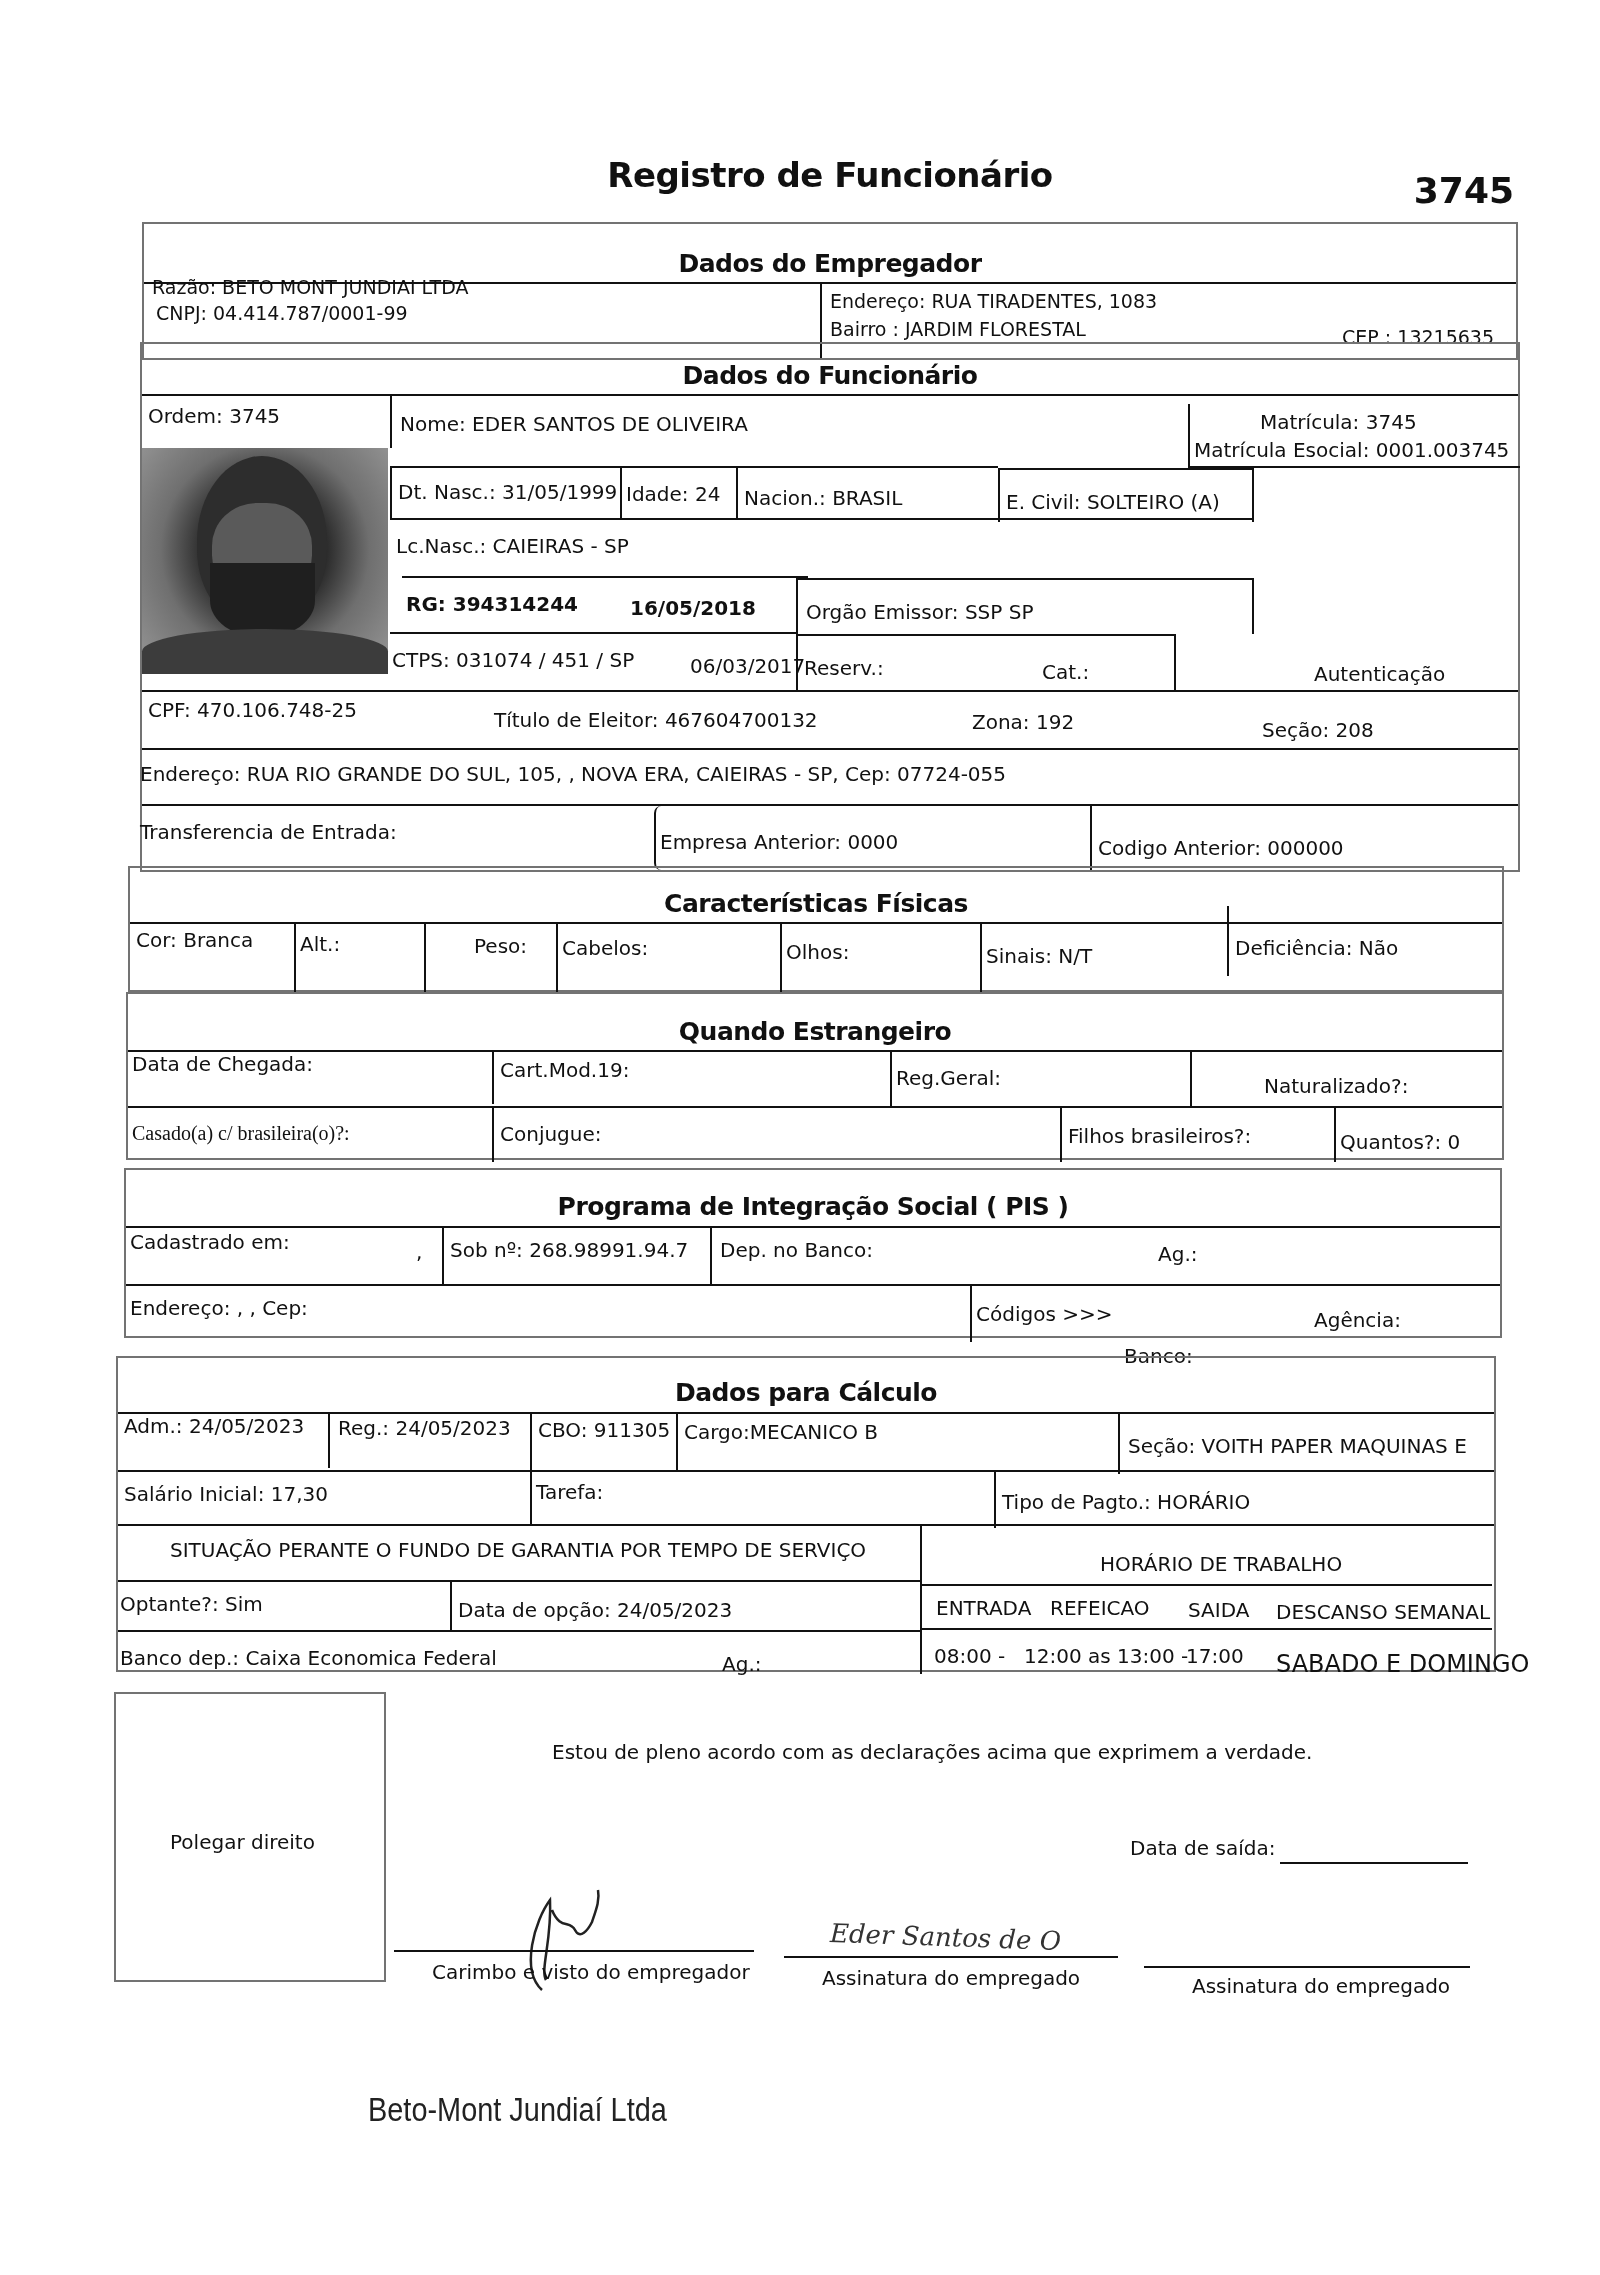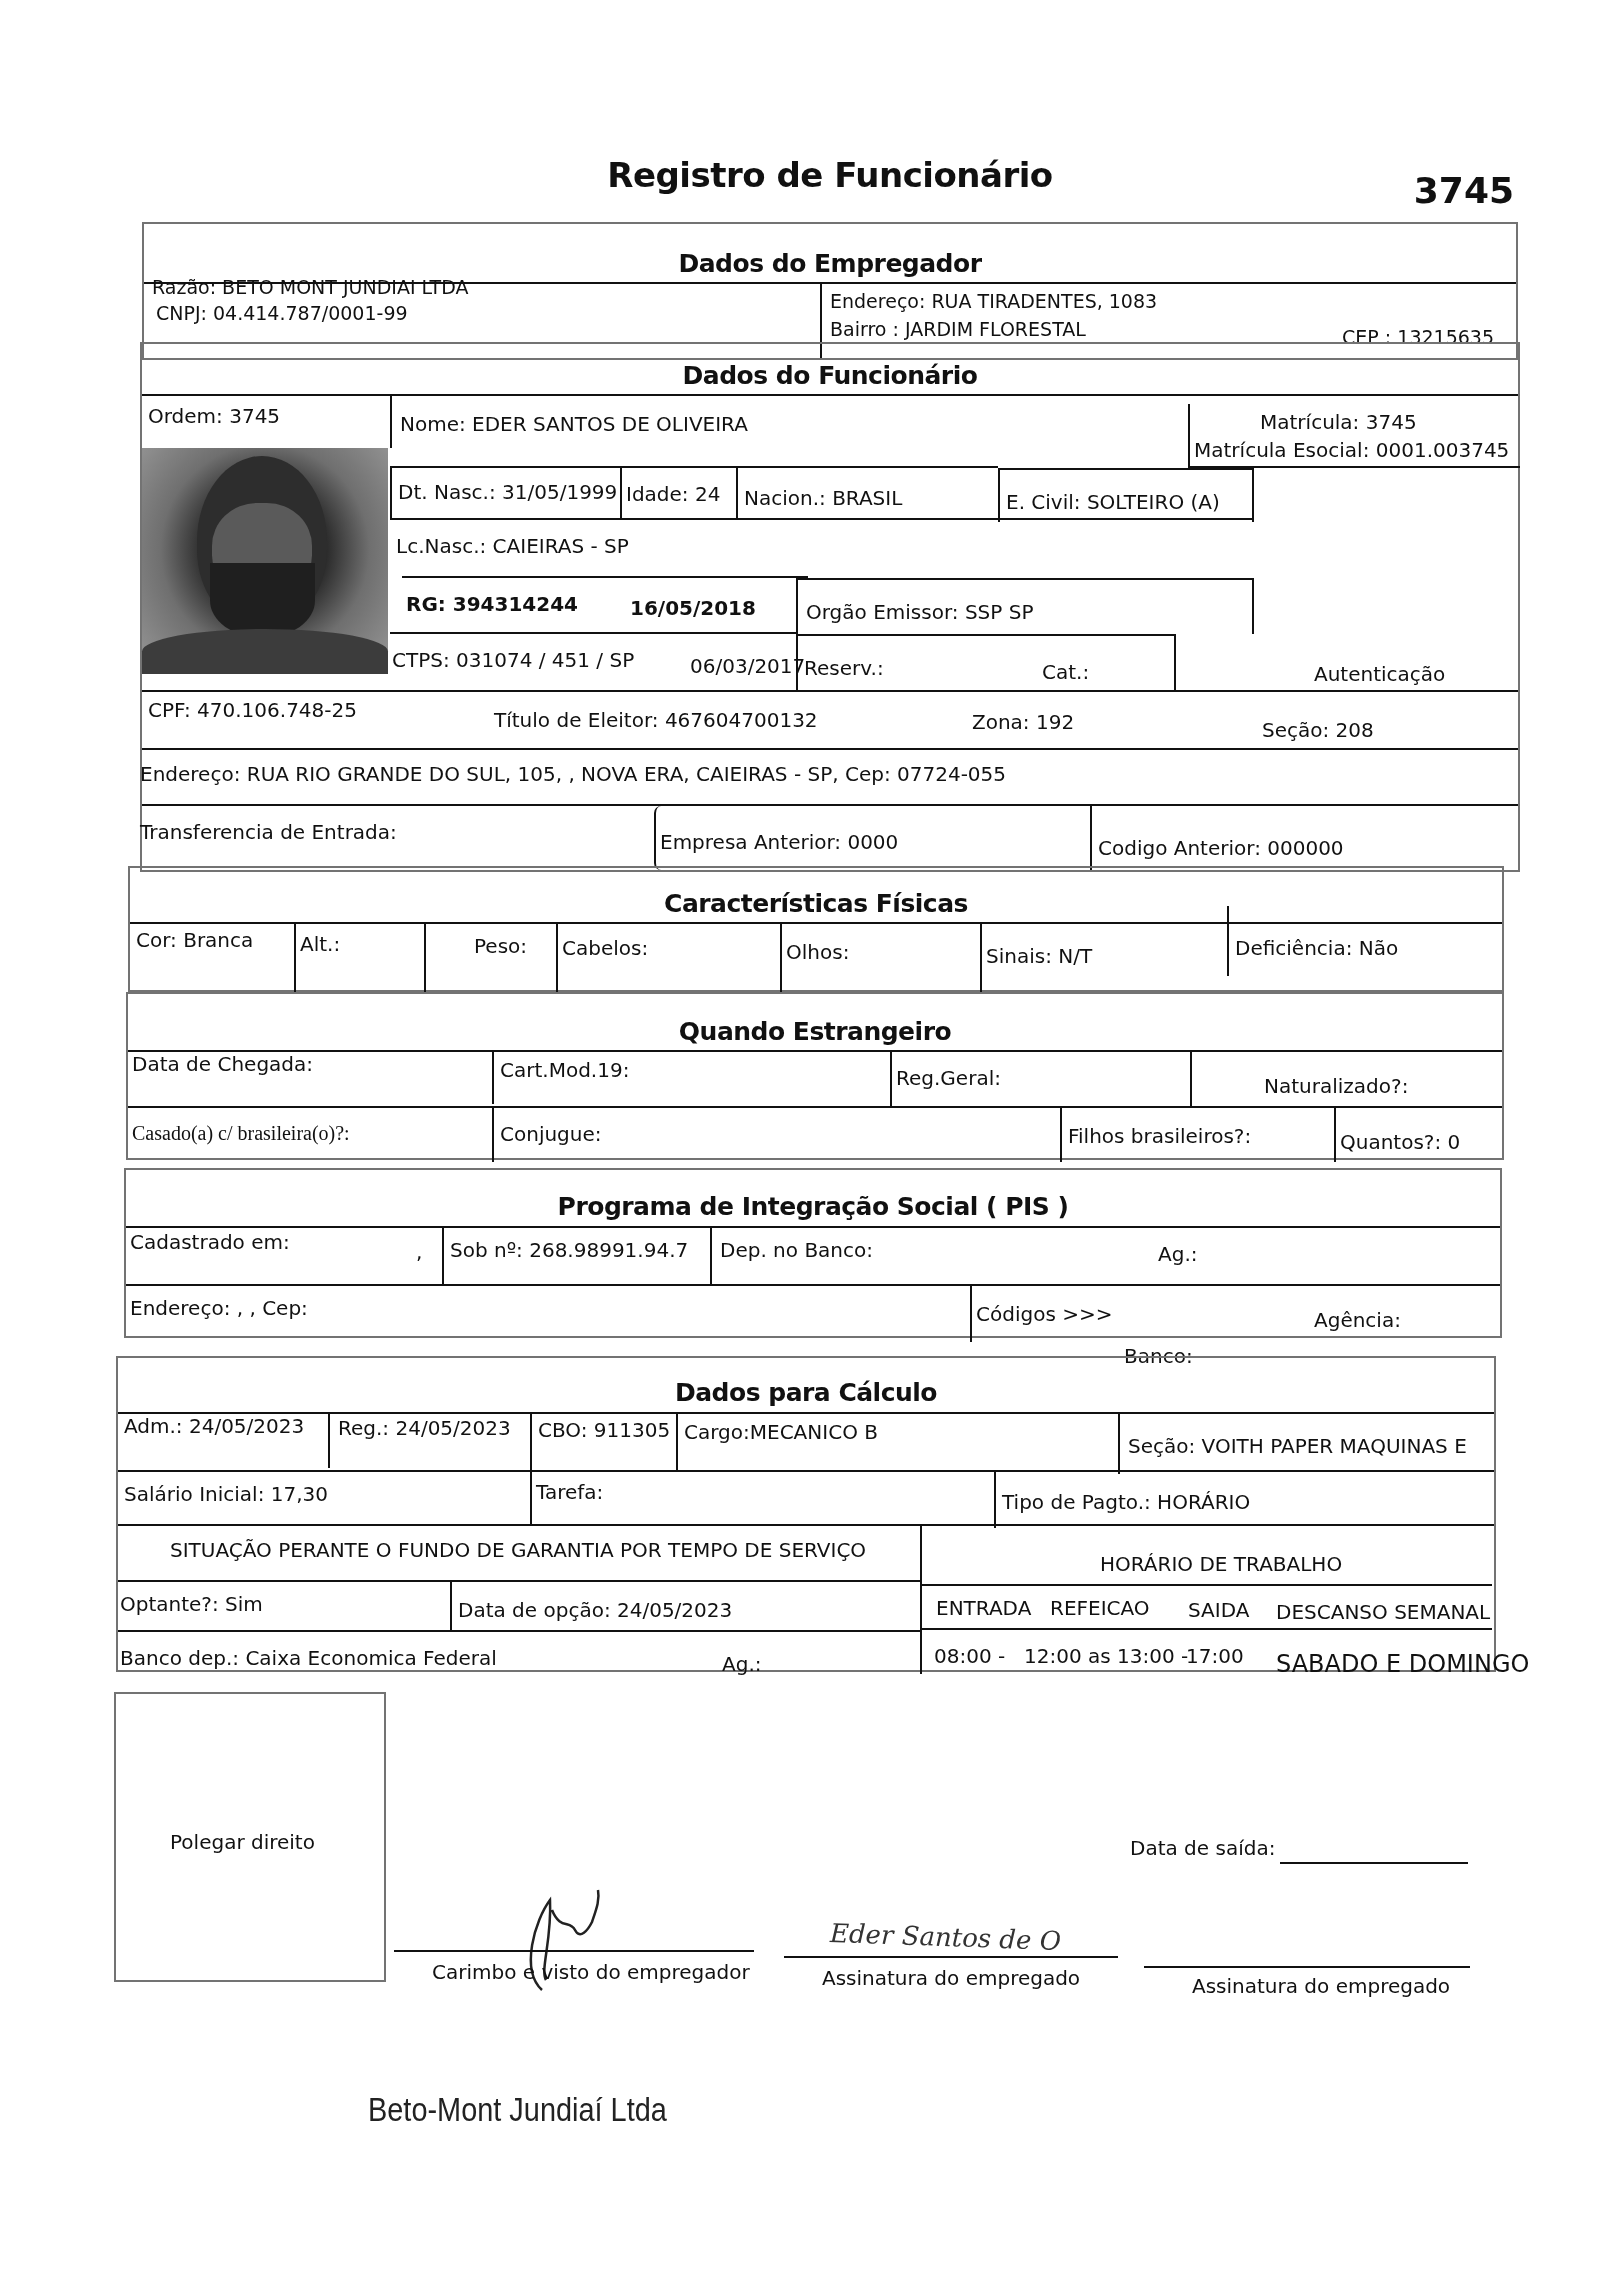--- a/index.html
+++ b/index.html
@@ -246,20 +246,21 @@
           <div class="text" style="left:354px; top:20px; font-size:24px;">SABADO E DOMINGO</div>
         </div>
       </div>
     </div>
   </div>
 
   <div class="box" style="left:114px; top:1692px; width:272px; height:290px;">
     <div class="text" style="left:54px; top:136px;">Polegar direito</div>
   </div>
 
+  <div class="text" style="left:552px; top:1740px;">Estou de pleno acordo com as declarações acima que exprimem a verdade.</div>
 
   <div class="text" style="left:1130px; top:1836px;">Data de saída:</div>
   <div class="line" style="left:1280px; top:1862px; width:188px;"></div>
 
   <svg style="position:absolute; left:480px; top:1860px;" width="160" height="150">
     <path d="M62 130 C 40 110, 55 60, 70 40 C 72 80, 60 110, 66 120 M72 50 C 80 70, 90 60, 95 70 C 100 80, 108 70, 112 62 C 116 50, 120 40, 118 30" stroke="#222" stroke-width="2.5" fill="none"></path>
   </svg>
 
   <div class="line" style="left:394px; top:1950px; width:360px;"></div>
   <div class="text" style="left:432px; top:1960px;">Carimbo e visto do empregador</div>

